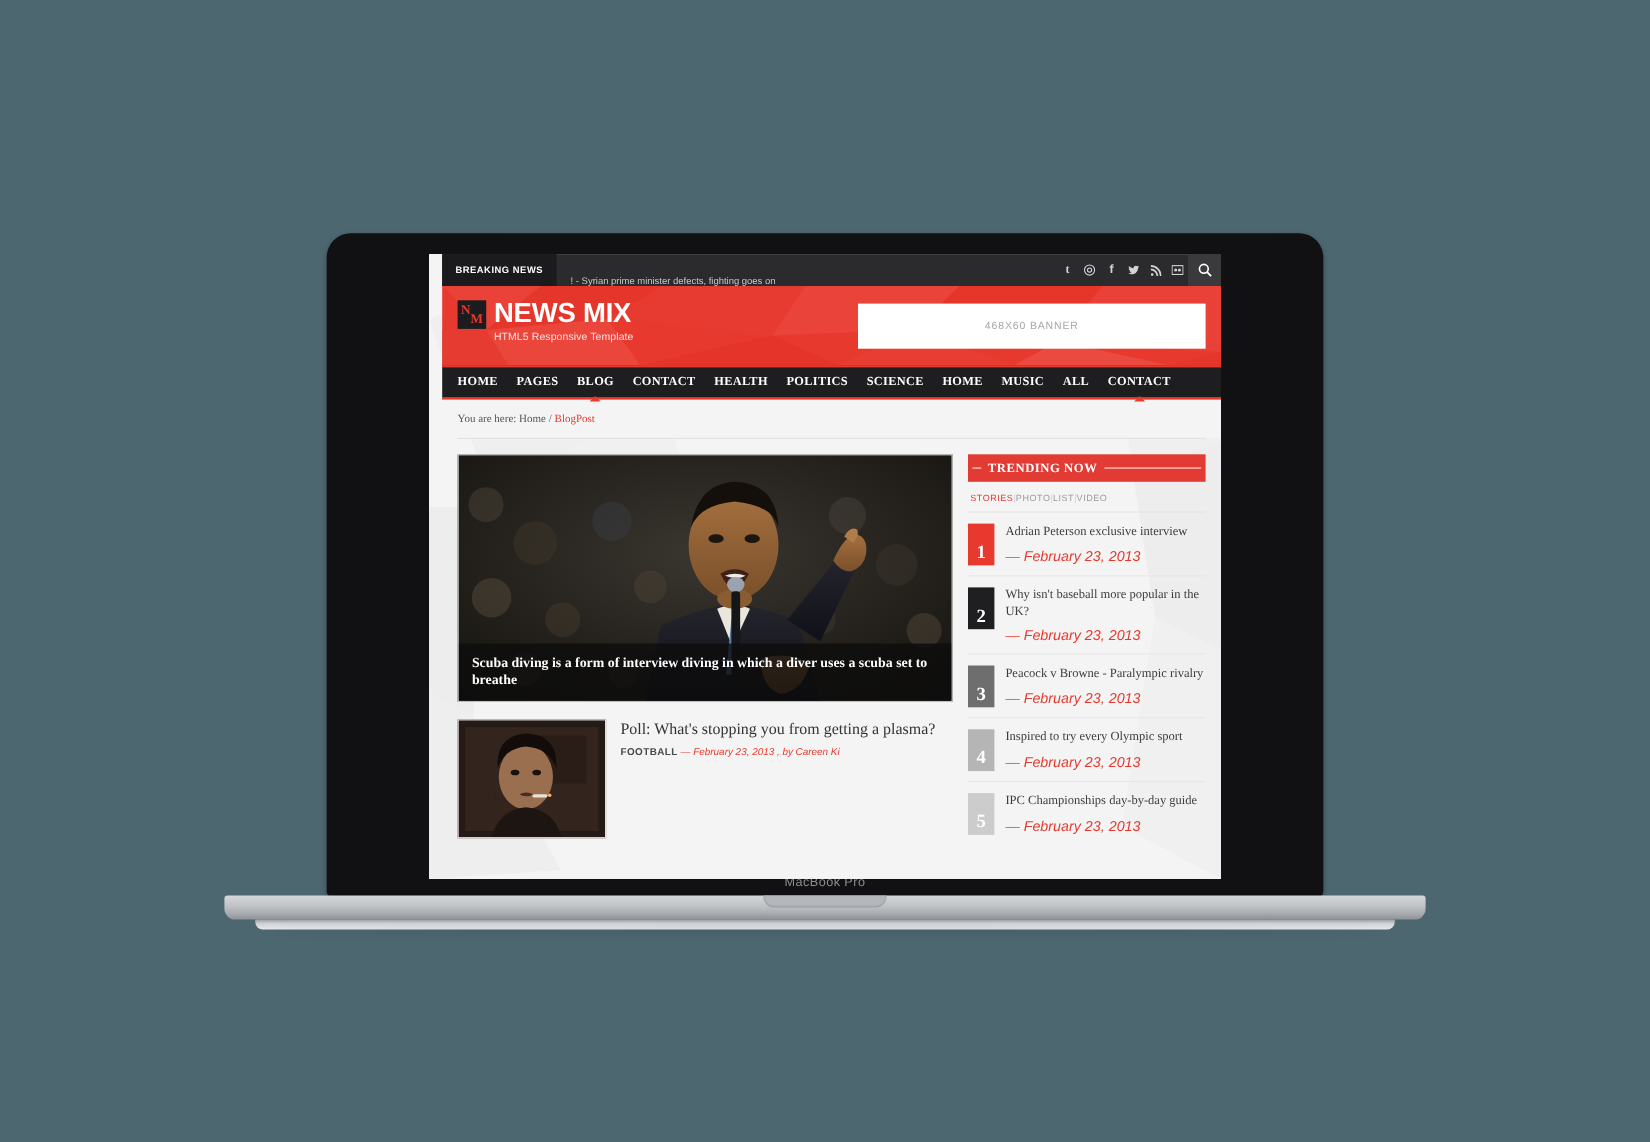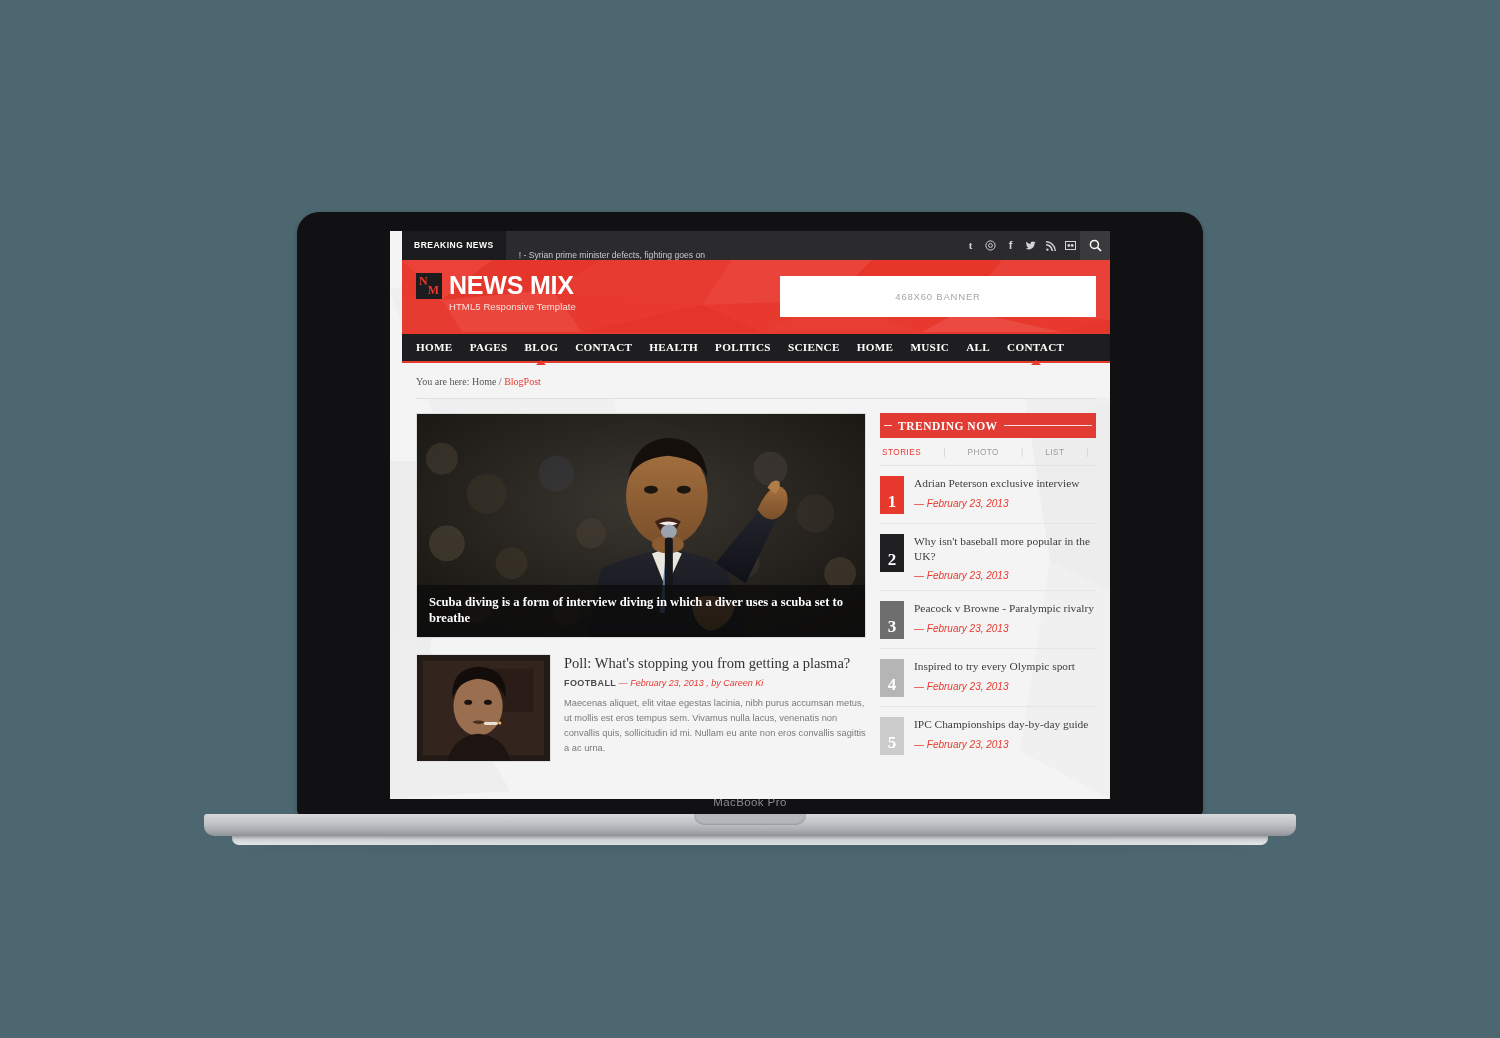--- a/index.html
+++ b/index.html
@@ -359,21 +359,21 @@
     font-family: "Liberation Serif", serif;
     font-weight: bold;
     font-size: 11.5px;
     letter-spacing: .5px;
     white-space: nowrap;
   }
 
   .tabs {
     display: flex;
     align-items: center;
-    gap: 22px;
+    gap: 0;
     padding: 9px 2px 8px 2px;
     border-bottom: 1px solid #e3e3e3;
   }
   .tab {
     font-size: 8.2px;
     letter-spacing: .5px;
     color: #9b9b9b;
     cursor: pointer;
     font-family: "Liberation Sans", sans-serif;
   }
@@ -400,21 +400,21 @@
     padding-bottom: 2px;
   }
   .trend-body { flex: 1; }
   .trend-title {
     font-family: "Liberation Serif", serif;
     font-size: 11.4px;
     color: #3d3d3d;
     line-height: 14.5px;
   }
   .trend-date {
-    font-size: 10px;
+    font-size: 13px;
     color: #e8392e;
     font-style: italic;
     margin-top: 7px;
   }
 </style>
 </head>
 <body>
 
 <div id="laptop">
 
@@ -608,21 +608,20 @@
                 <path d="M30 108 Q38 82 62 80 Q88 82 95 108 Z" fill="#1d1511"></path>
               </svg>
             </div>
             <div class="post-body">
               <div class="post-title">Poll: What's stopping you from getting a plasma?</div>
               <div class="post-meta">
                 <span class="cat">FOOTBALL</span>
                 <span class="dt">—</span>
                 <span class="dt">February 23, 2013 , by Careen Ki</span>
               </div>
-              <div class="post-text">Maecenas aliquet, elit vitae egestas lacinia, nibh purus accumsan metus, ut mollis est eros tempus sem. Vivamus nulla lacus, venenatis non convallis quis, sollicitudin id mi. Nullam eu ante non eros convallis sagittis a ac urna.</div>
             </div>
           </div>
 
         </div>
 
         <div class="col-side">
 
           <div class="widget-head">
             <span class="dash"></span>
             <span class="wt">TRENDING NOW</span>

